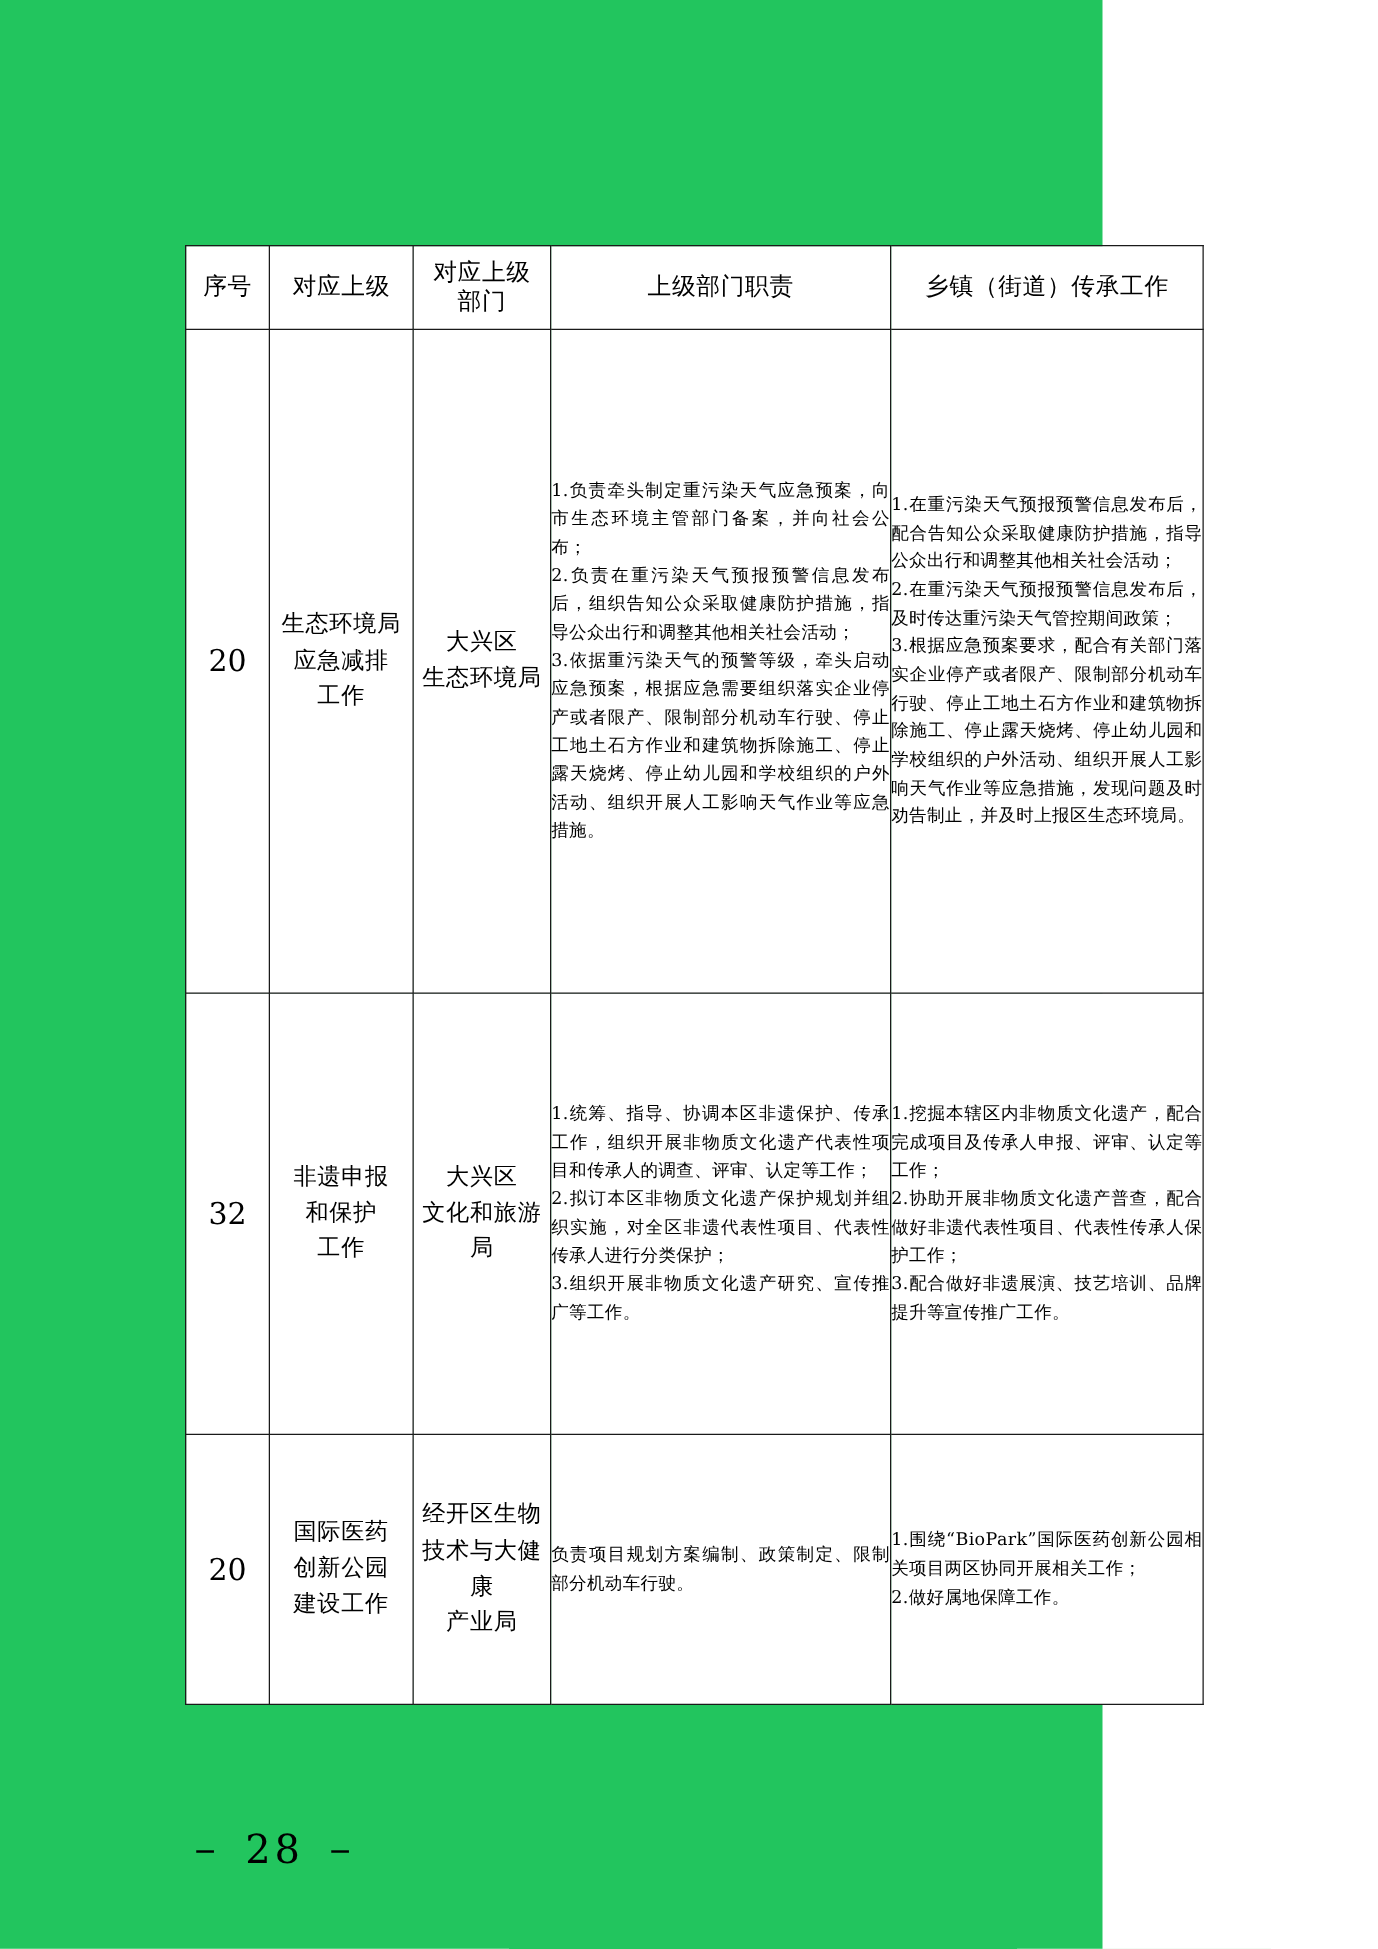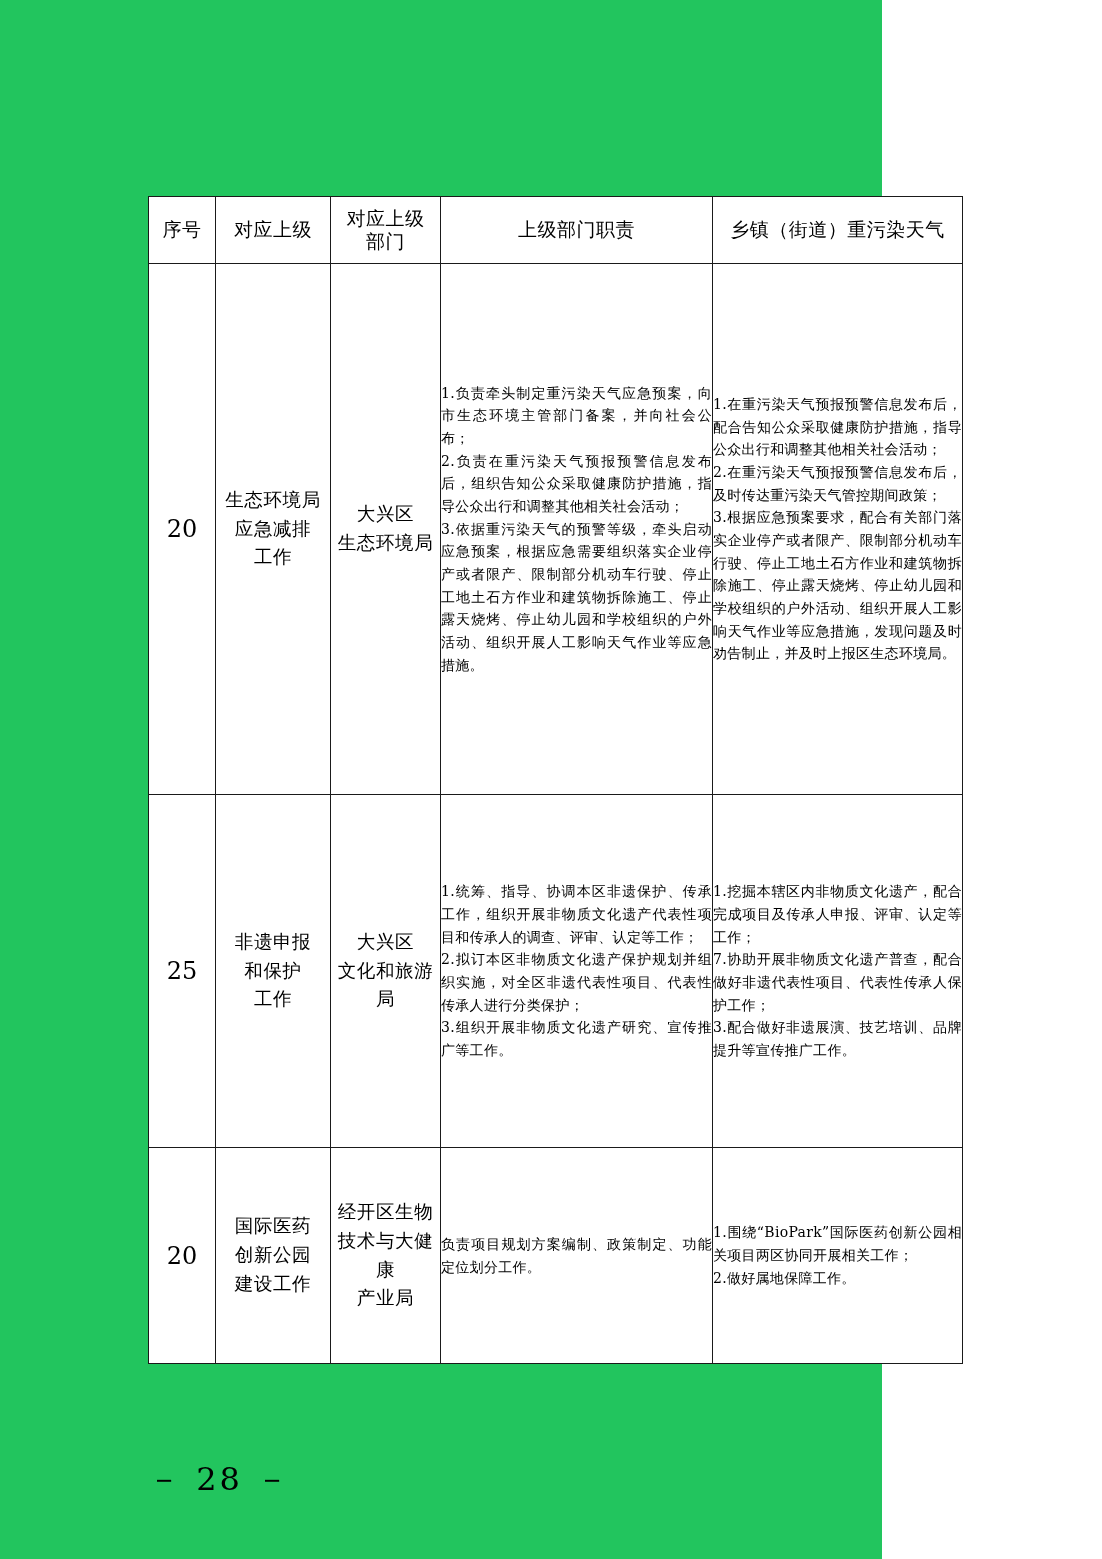--- a/index.html
+++ b/index.html
@@ -140,21 +140,21 @@
             <span class="hdr-txt">对应上级</span>
           </th>
           <th>
             <span class="hdr-txt">对应上级
 部门</span>
           </th>
           <th>
             <span class="hdr-txt">上级部门职责</span>
           </th>
           <th>
-            <span class="hdr-txt">乡镇（街道）重污染天气</span>
+            <span class="hdr-txt">乡镇（街道）传承工作</span>
           </th>
         </tr>
       </thead>
       <tbody>
 
         <tr class="row-20">
           <td class="cell-seq">20</td>
           <td class="cell-center">
             <span class="ctxt">生态环境局
 应急减排
@@ -170,56 +170,56 @@
 3.依据重污染天气的预警等级，牵头启动应急预案，根据应急需要组织落实企业停产或者限产、限制部分机动车行驶、停止工地土石方作业和建筑物拆除施工、停止露天烧烤、停止幼儿园和学校组织的户外活动、组织开展人工影响天气作业等应急措施。</span>
           </td>
           <td class="cell-body">
             <span class="btxt">1.在重污染天气预报预警信息发布后，配合告知公众采取健康防护措施，指导公众出行和调整其他相关社会活动；
 2.在重污染天气预报预警信息发布后，及时传达重污染天气管控期间政策；
 3.根据应急预案要求，配合有关部门落实企业停产或者限产、限制部分机动车行驶、停止工地土石方作业和建筑物拆除施工、停止露天烧烤、停止幼儿园和学校组织的户外活动、组织开展人工影响天气作业等应急措施，发现问题及时劝告制止，并及时上报区生态环境局。</span>
           </td>
         </tr>
 
         <tr class="row-21">
-          <td class="cell-seq">25</td>
+          <td class="cell-seq">32</td>
           <td class="cell-center">
             <span class="ctxt">非遗申报
 和保护
 工作</span>
           </td>
           <td class="cell-center">
             <span class="ctxt">大兴区
 文化和旅游局</span>
           </td>
           <td class="cell-body">
             <span class="btxt">1.统筹、指导、协调本区非遗保护、传承工作，组织开展非物质文化遗产代表性项目和传承人的调查、评审、认定等工作；
 2.拟订本区非物质文化遗产保护规划并组织实施，对全区非遗代表性项目、代表性传承人进行分类保护；
 3.组织开展非物质文化遗产研究、宣传推广等工作。</span>
           </td>
           <td class="cell-body">
             <span class="btxt">1.挖掘本辖区内非物质文化遗产，配合完成项目及传承人申报、评审、认定等工作；
-7.协助开展非物质文化遗产普查，配合做好非遗代表性项目、代表性传承人保护工作；
+2.协助开展非物质文化遗产普查，配合做好非遗代表性项目、代表性传承人保护工作；
 3.配合做好非遗展演、技艺培训、品牌提升等宣传推广工作。</span>
           </td>
         </tr>
 
         <tr class="row-22">
           <td class="cell-seq">20</td>
           <td class="cell-center">
             <span class="ctxt">国际医药
 创新公园
 建设工作</span>
           </td>
           <td class="cell-center">
             <span class="ctxt">经开区生物
 技术与大健康
 产业局</span>
           </td>
           <td class="cell-body">
-            <span class="btxt">负责项目规划方案编制、政策制定、功能定位划分工作。</span>
+            <span class="btxt">负责项目规划方案编制、政策制定、限制部分机动车行驶。</span>
           </td>
           <td class="cell-body">
             <span class="btxt">1.围绕“BioPark”国际医药创新公园相关项目两区协同开展相关工作；
 2.做好属地保障工作。</span>
           </td>
         </tr>
 
       </tbody>
     </table>
   </div>

